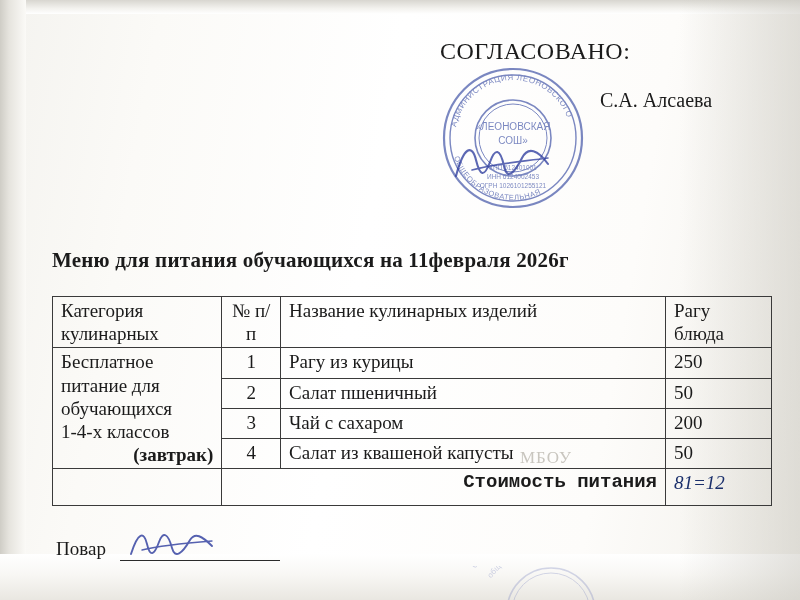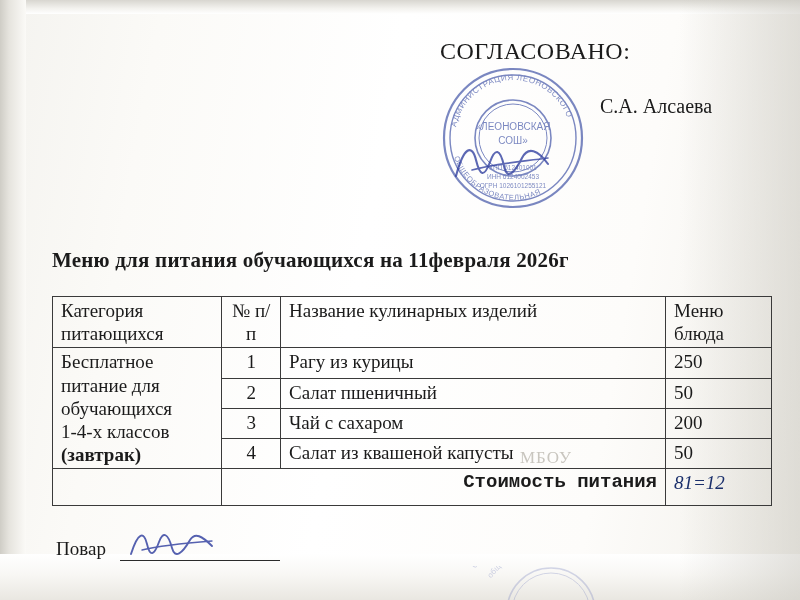--- a/index.html
+++ b/index.html
@@ -61,21 +61,21 @@
     letter-spacing: 0.5px;
     margin-left: 40px;
   }
   .header .director {
     font-size: 20px;
     margin-top: 30px;
     white-space: nowrap;
   }
   .header .fio {
     font-size: 20px;
-    margin-top: 30px;
+    margin-top: 24px;
     margin-left: 200px;
   }
 
   
   .stamp {
     position: absolute;
     left: 433px;
     top: 58px;
     width: 160px;
     height: 160px;
@@ -122,21 +122,21 @@
   .col-cat { width: 160px; }
   .col-num { width: 46px; text-align: center; }
   .col-name { width: 418px; }
   .col-vol { width: 96px; }
 
   .cat-cell {
     vertical-align: top;
     padding-top: 3px;
   }
   .cat-cell .line { display: block; }
-  .cat-cell .bold { font-weight: bold; }
+  .cat-cell .bold { font-weight: bold; text-align: right; }
 
   .head-cell { padding-top: 3px; }
 
   .total-row td {
     border: 1px solid #3a3a3a;
     height: 32px;
   }
   .total-label {
     text-align: right;
     font-weight: bold;
@@ -249,29 +249,29 @@
 
   <div class="doc-title">Меню для питания обучающихся на 11февраля 2026г</div>
 
   <div class="ghost">МБОУ</div>
 
   <table class="menu-table">
     <tbody>
       <tr>
         <td class="col-cat head-cell">
           <span class="line">Категория</span>
-          <span class="line">питающихся</span>
+          <span class="line">кулинарных</span>
         </td>
         <td class="col-num head-cell">
           <span class="line">№</span>
           <span class="line">п/п</span>
         </td>
         <td class="col-name head-cell">Название кулинарных изделий</td>
         <td class="col-vol head-cell">
-          <span class="line">Меню</span>
+          <span class="line">Рагу</span>
           <span class="line">блюда</span>
         </td>
       </tr>
 
       <tr>
         <td class="col-cat cat-cell" rowspan="4">
           <span class="line">Бесплатное</span>
           <span class="line">питание для</span>
           <span class="line">обучающихся</span>
           <span class="line">1-4-х классов</span>

